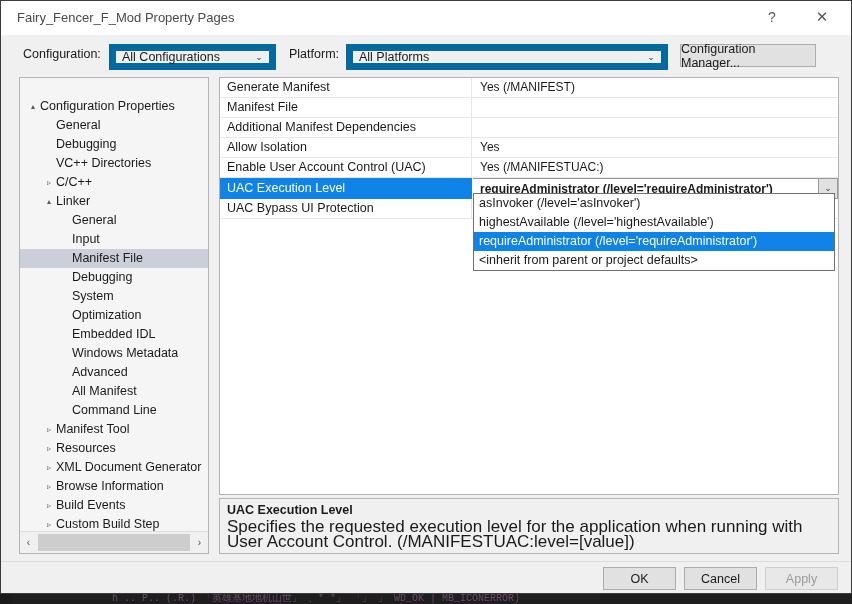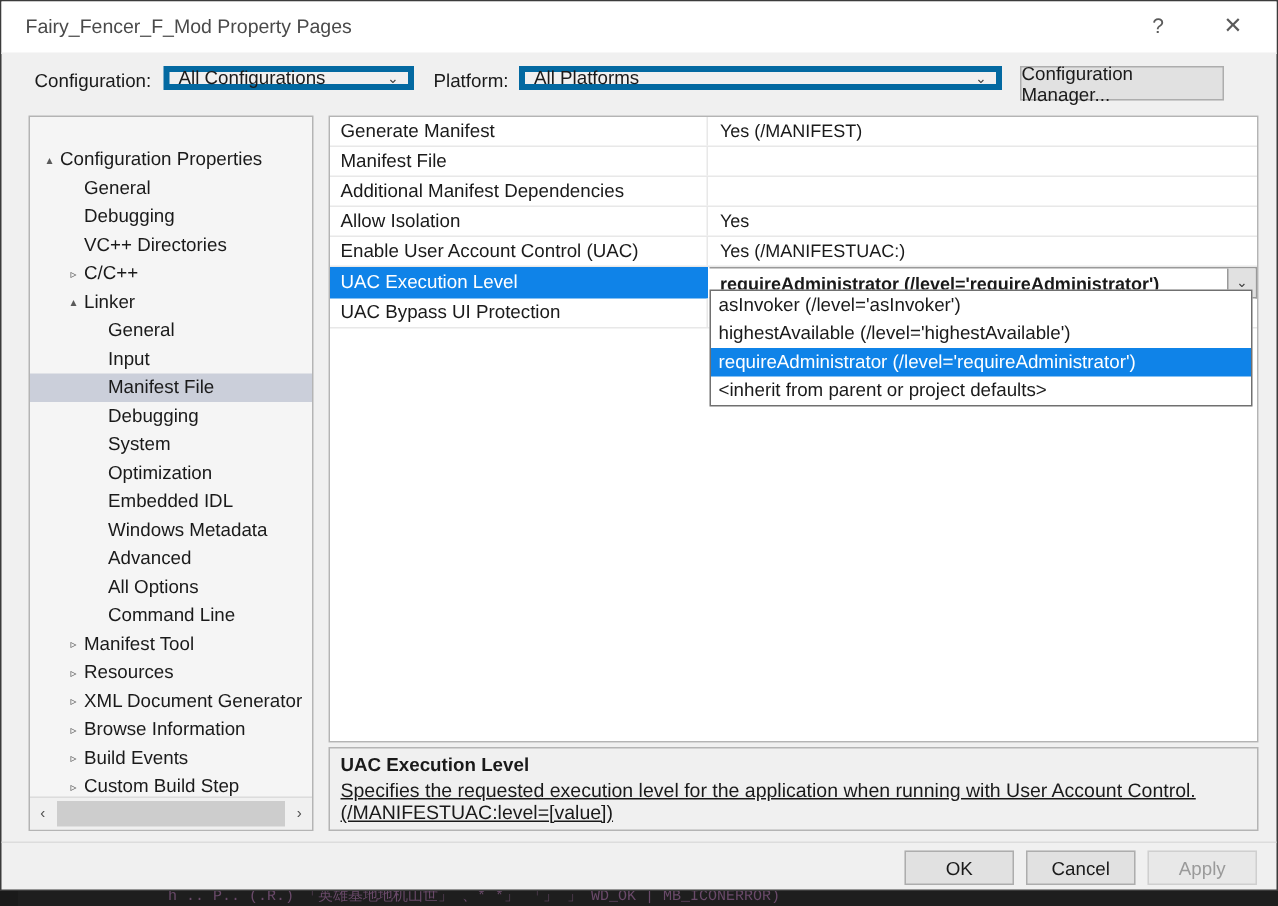--- a/index.html
+++ b/index.html
@@ -37,22 +37,22 @@
     position: absolute; top: 0; width: 46px; height: 32px;
     display: flex; align-items: center; justify-content: center;
     color: #5a5a5a; font-size: 14px;
   }
   .title-btn.help { right: 56px; }
   .title-btn.close { right: 6px; font-size: 15px; }
   
   .configbar { position: relative; height: 38px; }
   .lbl { position: absolute; font-size: 12.5px; color: #1a1a1a; top: 11px; }
   .combo {
-    position: absolute; height: 16px; background: #f0f0f0;
-    border: 4px solid #0369a1; box-sizing: border-box;
+    position: absolute; height: 26px; background: #f0f0f0;
+    border: 7px solid #0369a1; box-sizing: border-box;
     display: flex; align-items: center; font-size: 12.5px; color: #1a1a1a;
   }
   .combo .ctext { padding-left: 6px; flex: 1; white-space: nowrap; overflow: hidden; }
   .combo .carrow { width: 20px; text-align: center; font-size: 9px; color: #3a3a3a; }
   .btn {
     position: absolute; height: 23px; background: #e1e1e1;
     border: 1px solid #adadad; box-sizing: border-box;
     display: flex; align-items: center; justify-content: center;
     font-size: 12.5px; color: #1a1a1a;
   }
@@ -128,21 +128,21 @@
   }
   .dritem.sel { background: #0f83e8; color: #ffffff; }
   
   .desc-panel {
     position: absolute; left: 218px; top: 497px;
     width: 620px; height: 56px;
     background: #f0f0f0; border: 1px solid #b4b4b4; box-sizing: border-box;
     padding: 4px 7px;
   }
   .desc-title { font-size: 12.5px; font-weight: bold; color: #1a1a1a; margin-bottom: 2px; }
-  .desc-body { font-size: 13px; color: #1a1a1a; line-height: 15px; text-decoration: underline; }
+  .desc-body { font-size: 17px; color: #1a1a1a; line-height: 15px; }
   
   .footer-sep {
     position: absolute; left: 0; right: 0; top: 560px; height: 1px; background: #dcdcdc;
   }
   .fbtn {
     position: absolute; top: 566px; width: 73px; height: 23px;
     background: #e1e1e1; border: 1px solid #adadad; box-sizing: border-box;
     display: flex; align-items: center; justify-content: center;
     font-size: 12.5px; color: #1a1a1a;
   }
@@ -185,21 +185,21 @@
         <div class="tnode" style="padding-left: 22px;"><span class="tarrow">▴</span><span>Linker</span></div>
         <div class="tnode" style="padding-left: 38px;"><span class="tarrow"></span><span>General</span></div>
         <div class="tnode" style="padding-left: 38px;"><span class="tarrow"></span><span>Input</span></div>
         <div class="tnode sel" style="padding-left: 38px;"><span class="tarrow"></span><span>Manifest File</span></div>
         <div class="tnode" style="padding-left: 38px;"><span class="tarrow"></span><span>Debugging</span></div>
         <div class="tnode" style="padding-left: 38px;"><span class="tarrow"></span><span>System</span></div>
         <div class="tnode" style="padding-left: 38px;"><span class="tarrow"></span><span>Optimization</span></div>
         <div class="tnode" style="padding-left: 38px;"><span class="tarrow"></span><span>Embedded IDL</span></div>
         <div class="tnode" style="padding-left: 38px;"><span class="tarrow"></span><span>Windows Metadata</span></div>
         <div class="tnode" style="padding-left: 38px;"><span class="tarrow"></span><span>Advanced</span></div>
-        <div class="tnode" style="padding-left: 38px;"><span class="tarrow"></span><span>All Options</span></div>
+        <div class="tnode" style="padding-left: 38px;"><span class="tarrow"></span><span>All Manifest</span></div>
         <div class="tnode" style="padding-left: 38px;"><span class="tarrow"></span><span>Command Line</span></div>
         <div class="tnode" style="padding-left: 22px;"><span class="tarrow">▹</span><span>Manifest Tool</span></div>
         <div class="tnode" style="padding-left: 22px;"><span class="tarrow">▹</span><span>Resources</span></div>
         <div class="tnode" style="padding-left: 22px;"><span class="tarrow">▹</span><span>XML Document Generator</span></div>
         <div class="tnode" style="padding-left: 22px;"><span class="tarrow">▹</span><span>Browse Information</span></div>
         <div class="tnode" style="padding-left: 22px;"><span class="tarrow">▹</span><span>Build Events</span></div>
         <div class="tnode" style="padding-left: 22px;"><span class="tarrow">▹</span><span>Custom Build Step</span></div>
         <div class="tnode" style="padding-left: 22px;"><span class="tarrow">▹</span><span>Code Analysis</span></div>
       </div>
     <div class="hscroll">

